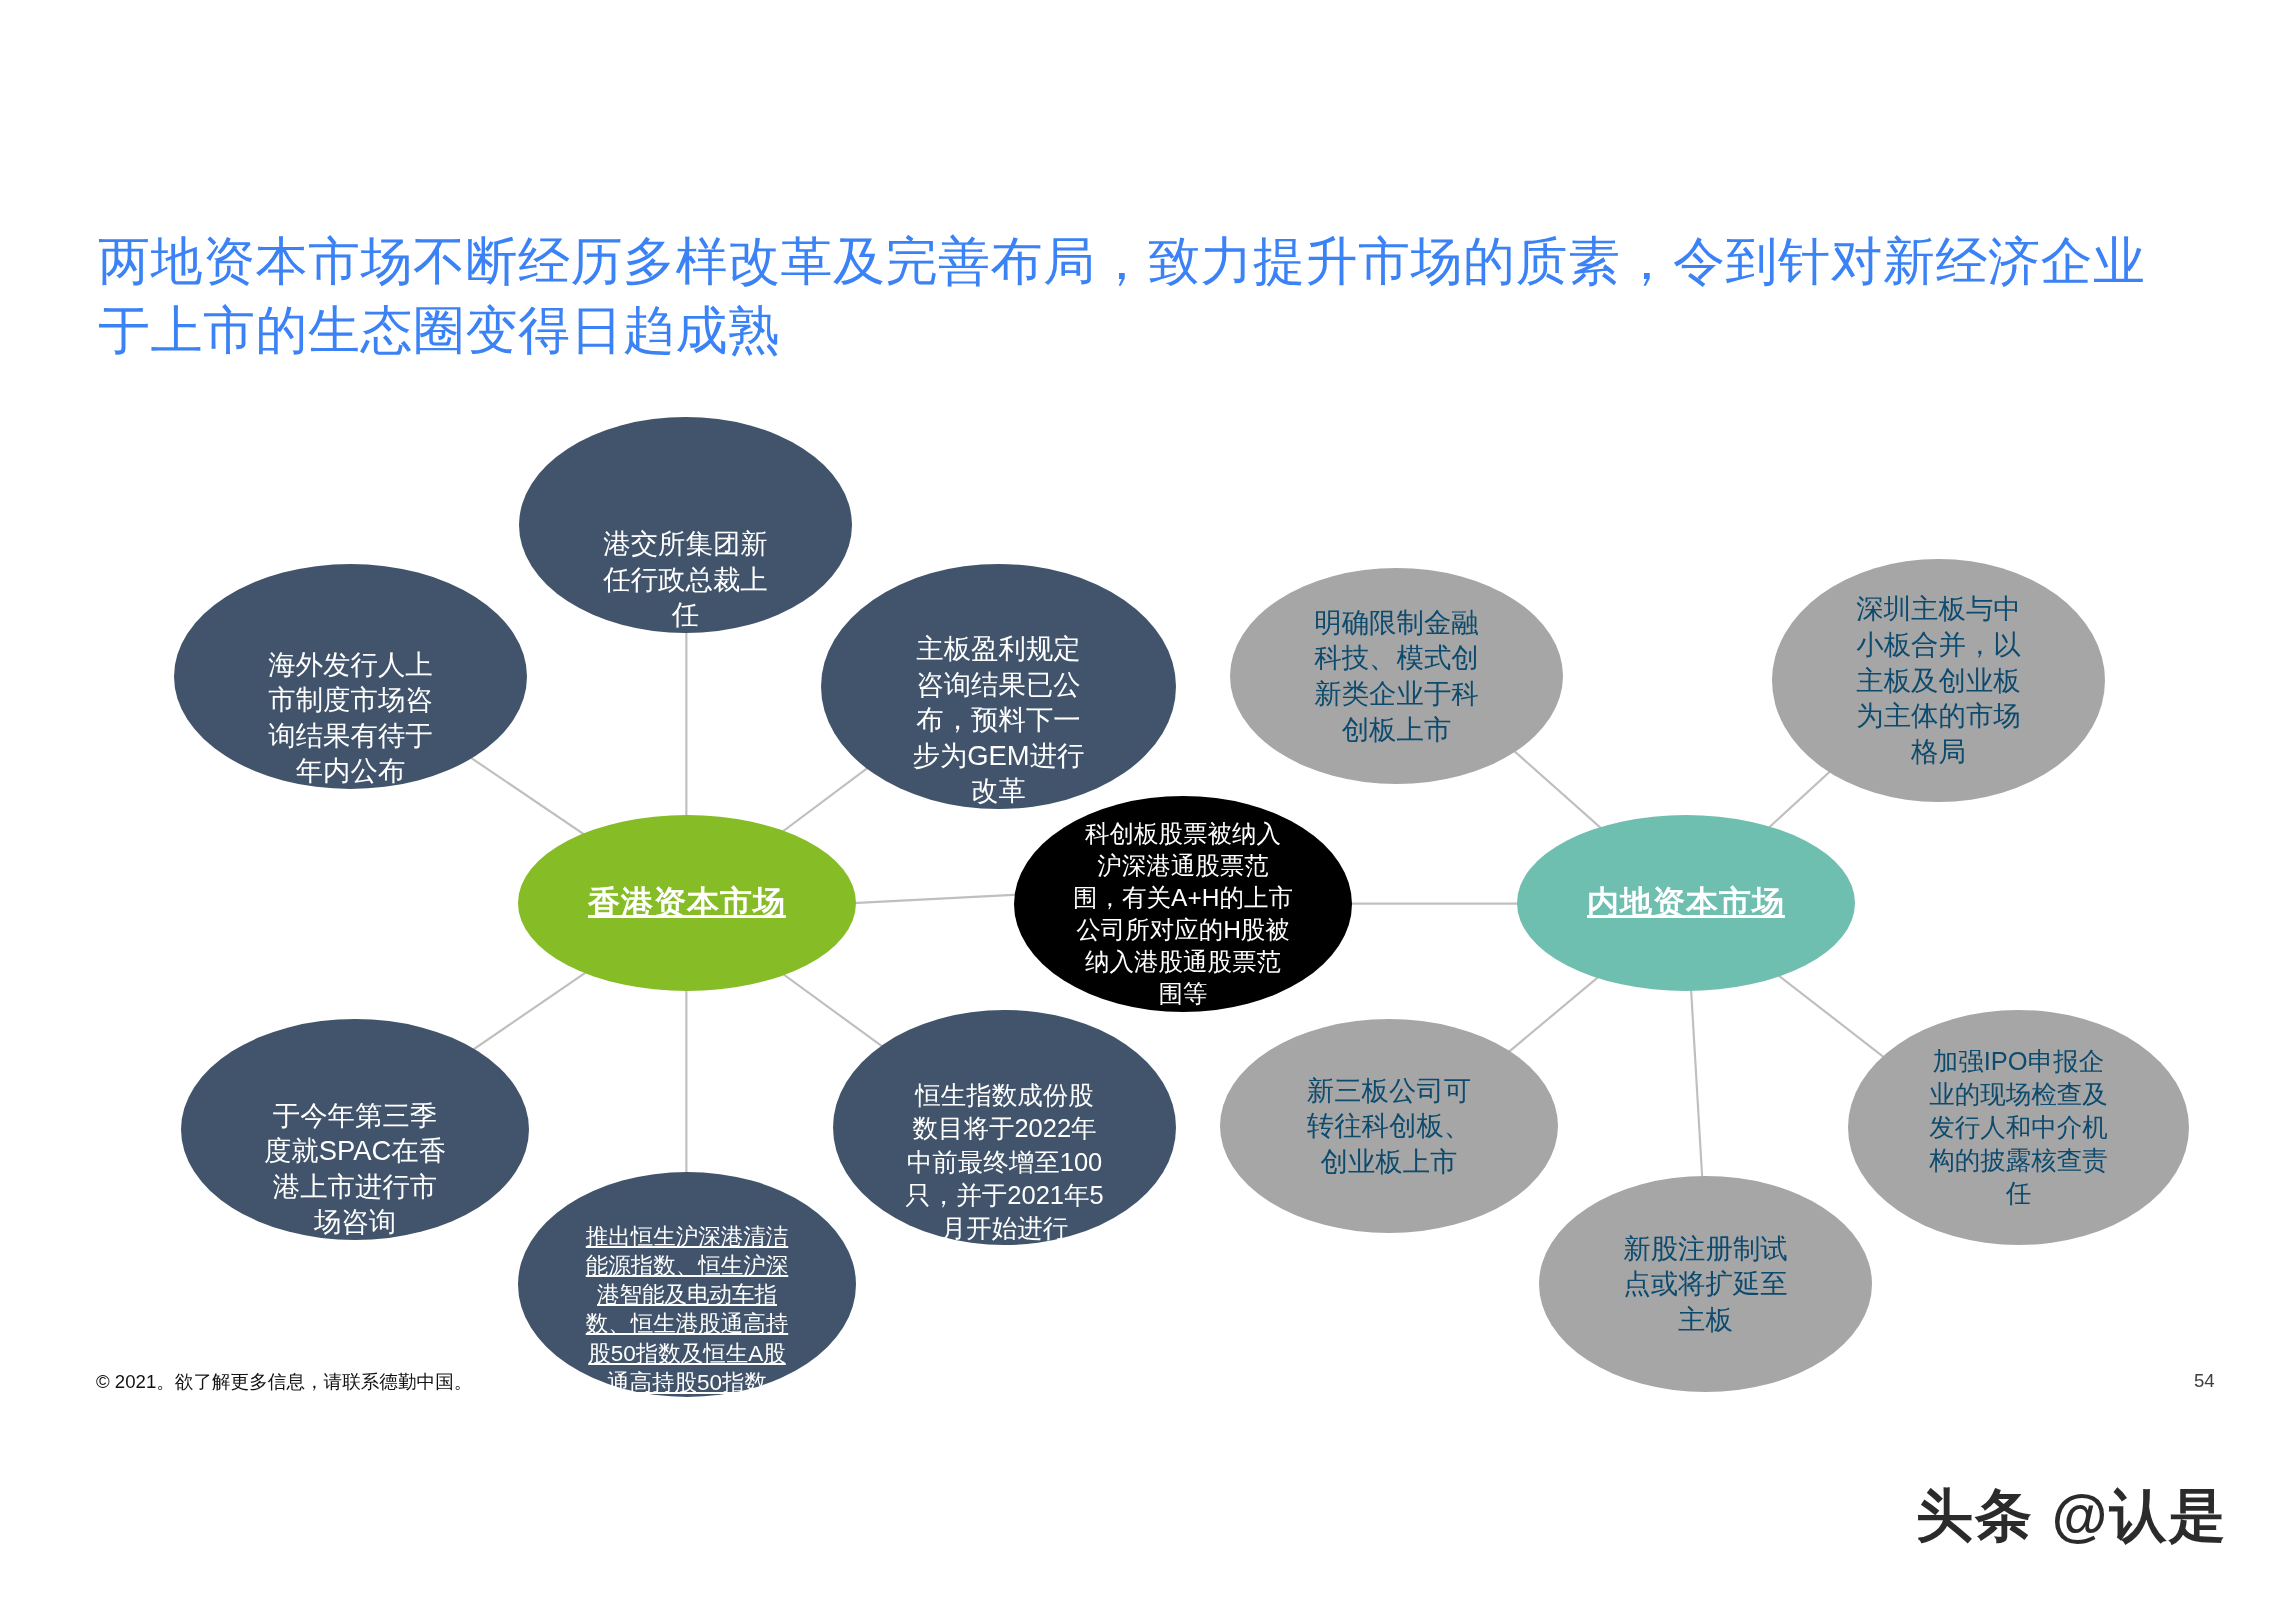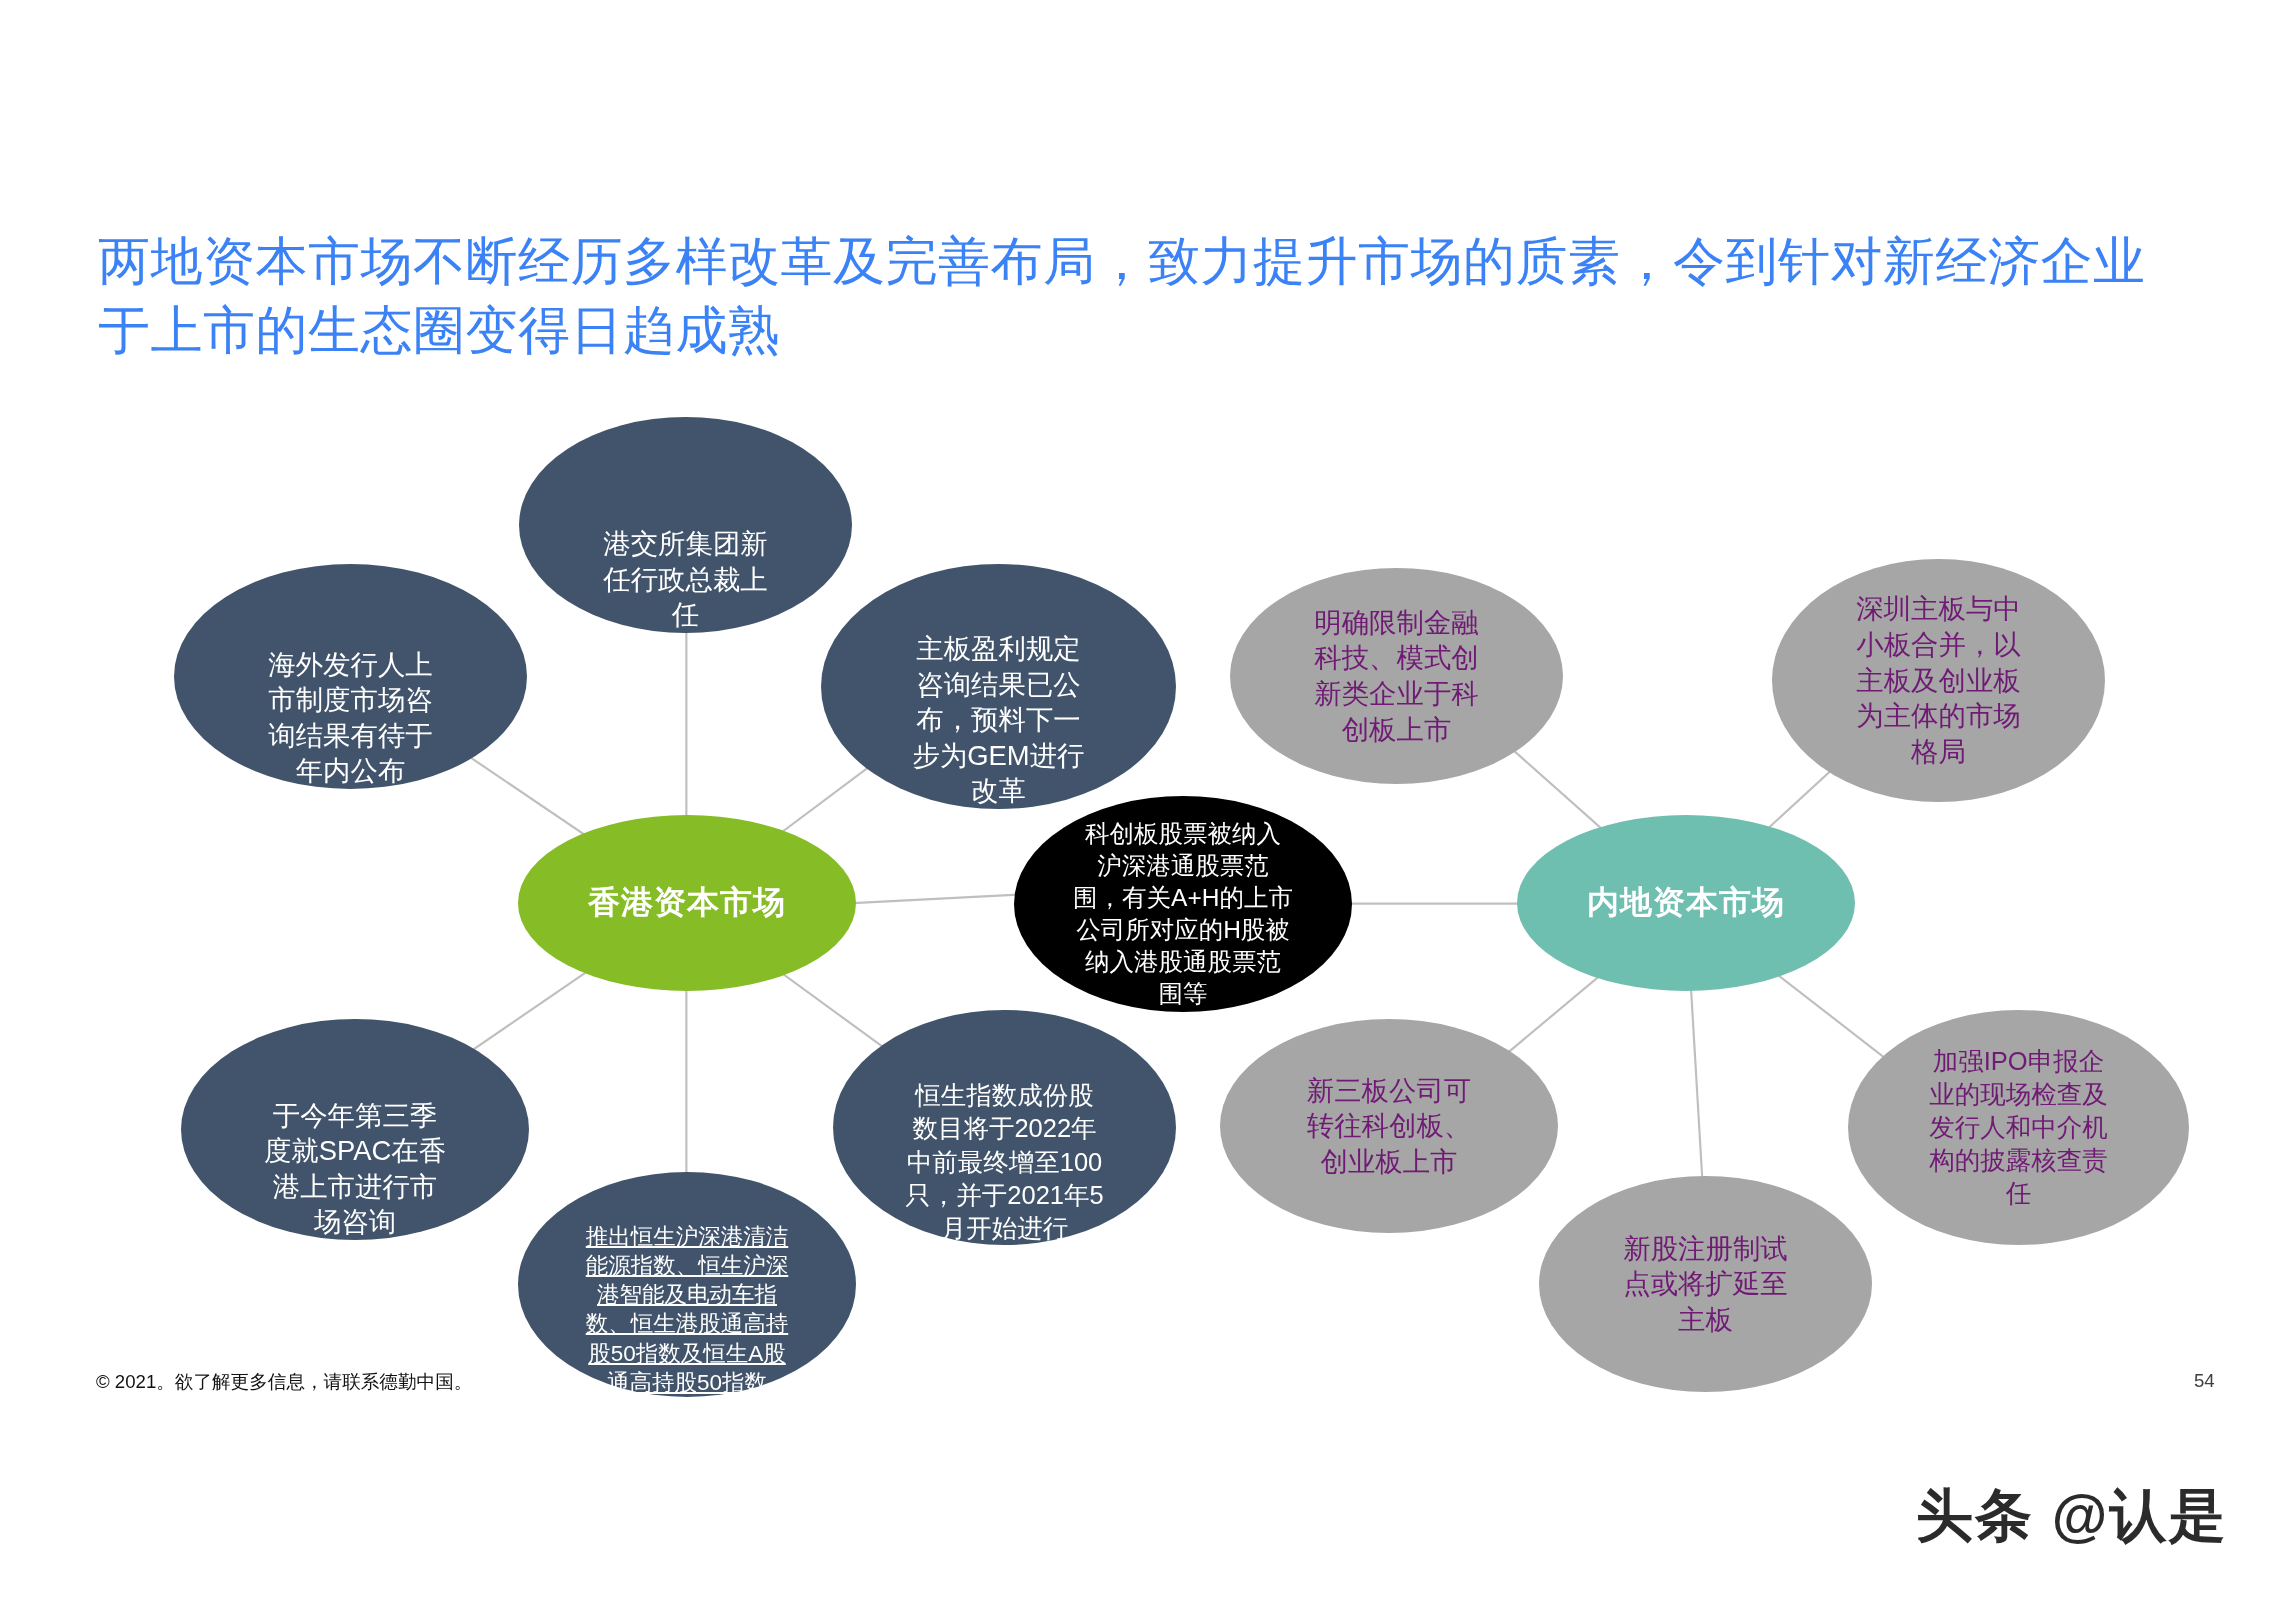--- a/index.html
+++ b/index.html
@@ -56,30 +56,31 @@
     box-sizing: border-box;
     text-align: center;
     white-space: pre-line;
   }
   .node .node-text {
     display: block;
     width: 74%;
     line-height: 1.30;
   }
   .node.navy   { background: #41546B; color: #ffffff; align-items: flex-end; }
-  .node.gray   { background: #A6A6A6; color: #701a75; }
+  .node.gray   { background: #A6A6A6; color: #0c4a6e; }
   .node.black  { background: #000000; color: #ffffff; }
   .node.green  { background: #86BC25; color: #ffffff; }
   .node.teal   { background: #6FBFB0; color: #ffffff; }
 
   .hub .node-text {
     font-size: 32px;
     font-weight: 700;
     letter-spacing: 1px;
     width: 90%;
+    text-decoration: underline;
   }
 
   
   #footer-copyright {
     position: absolute;
     left: 96px;
     top: 1369px;
     font-size: 18.6px;
     color: #111111;
   }

